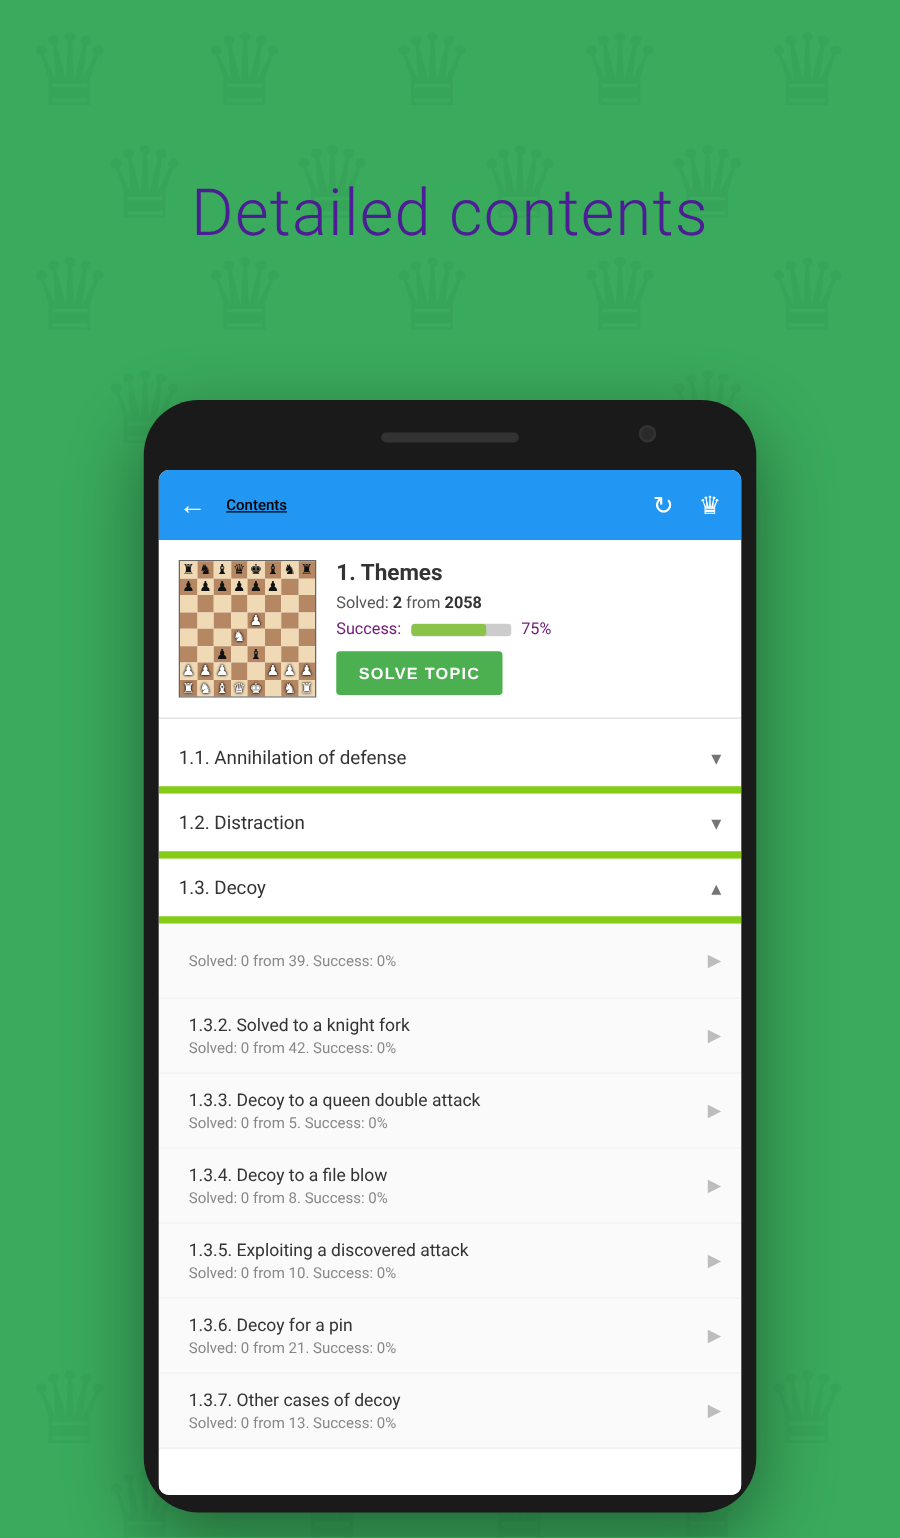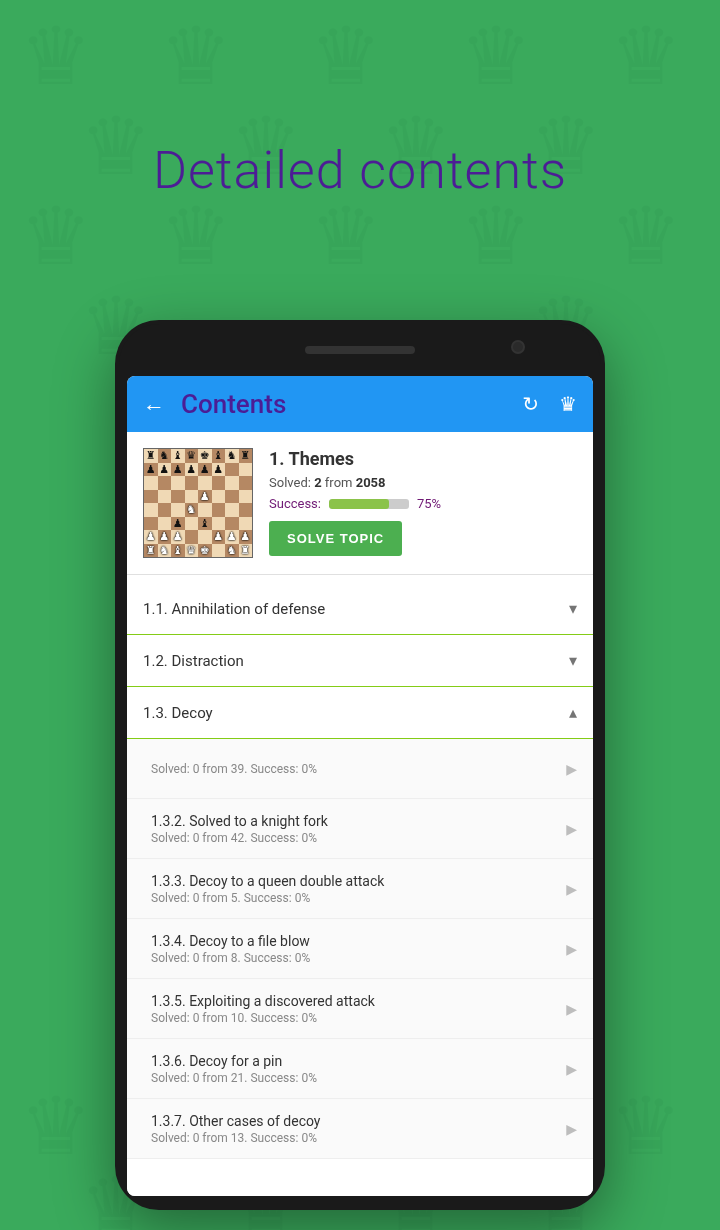--- a/index.html
+++ b/index.html
@@ -98,24 +98,25 @@
       gap: 16px;
     }
 
     .app-bar-back {
       color: white;
       font-size: 22px;
       cursor: pointer;
     }
 
     .app-bar-title {
-      color: #4c1d95;
-      font-size: 26px;
+      color: #000000;
+      font-size: 12px;
       font-weight: 500;
       flex: 1;
+      text-decoration: underline;
     }
 
     .app-bar-icons {
       display: flex;
       align-items: center;
       gap: 20px;
     }
 
     .app-bar-icon {
       color: white;
@@ -218,21 +219,21 @@
     }
 
     
     .section-header {
       display: flex;
       align-items: center;
       justify-content: space-between;
       padding: 0 16px;
       height: 52px;
       background: white;
-      border-bottom: 1px solid #84cc16;
+      border-bottom: 6px solid #84cc16;
       cursor: pointer;
     }
 
     .section-title {
       font-size: 15px;
       color: #333;
     }
 
     .chevron {
       color: #757575;

